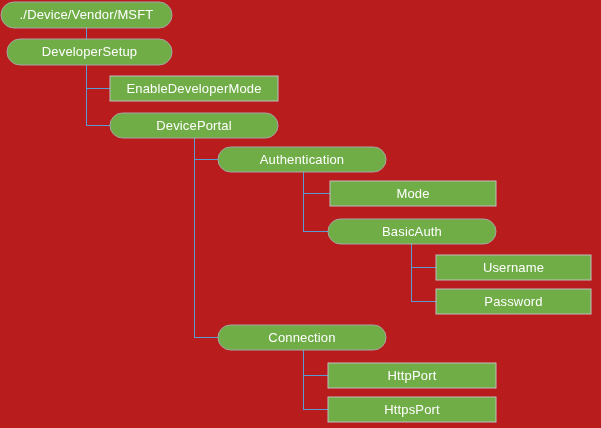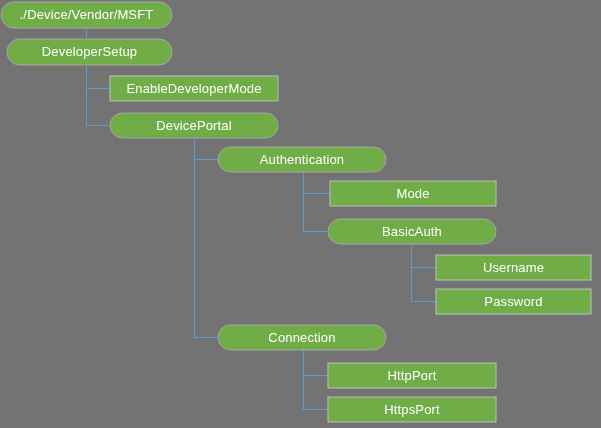--- a/index.html
+++ b/index.html
@@ -11,21 +11,21 @@
   body {
     width: 601px;
     height: 428px;
     overflow: hidden;
     font-family: "Liberation Sans", sans-serif;
   }
   #diagram-root {
     position: relative;
     width: 601px;
     height: 428px;
-    background: #737373;
+    background: #b91c1c;
   }
   #tree-svg {
     position: absolute;
     top: 0;
     left: 0;
     width: 601px;
     height: 428px;
     display: block;
   }
   .connector-line {

